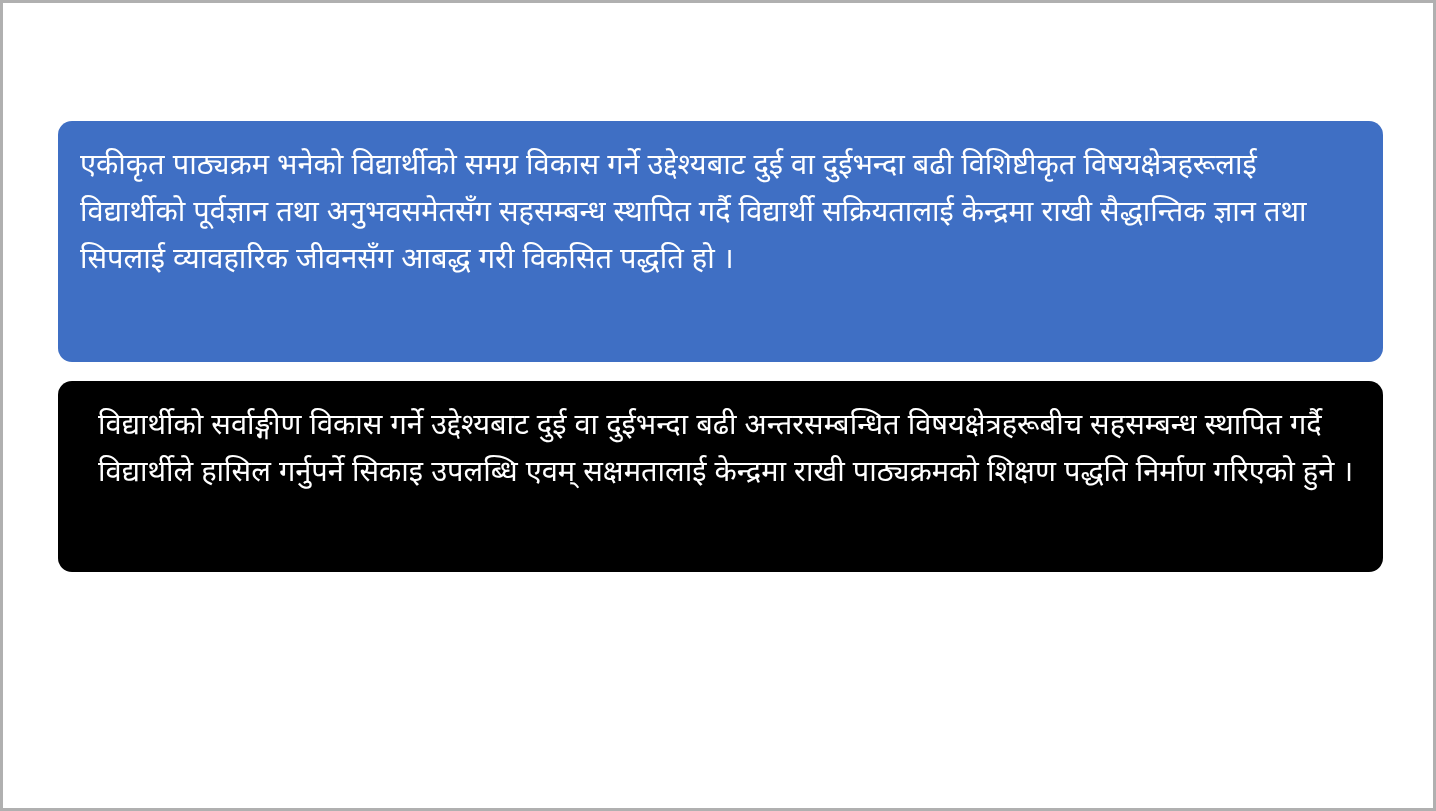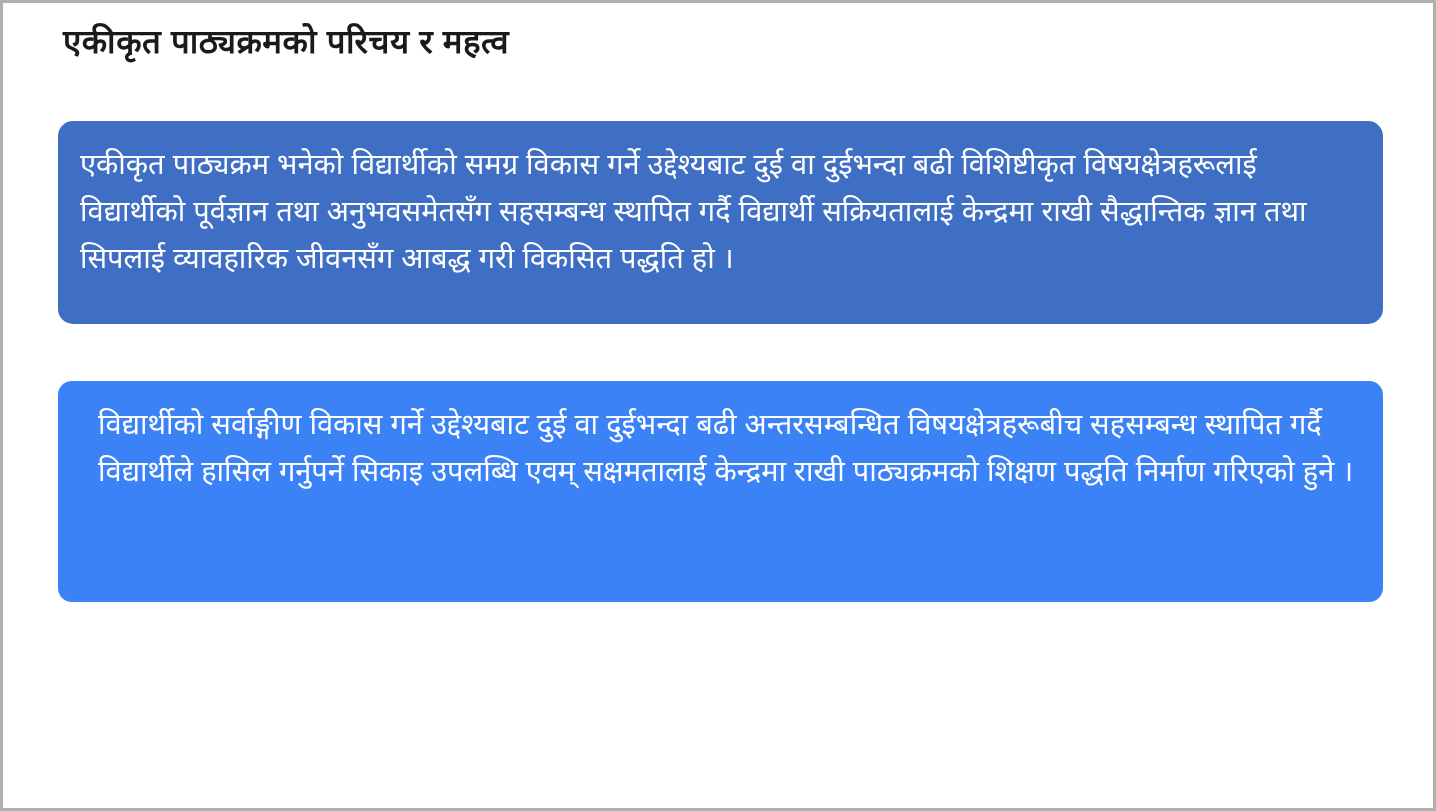--- a/index.html
+++ b/index.html
@@ -39,46 +39,44 @@
     width: 1325px;
     box-sizing: border-box;
     border-radius: 14px;
     color: #ffffff;
     font-size: 29px;
     line-height: 1.62;
     padding: 20px 22px 18px 22px;
   }
   .block-1 {
     top: 118px;
-    height: 203px;
+    height: 241px;
     background: #3f6fc4;
-    border-radius: 15px;
   }
   .block-2 {
     top: 378px;
-    height: 221px;
-    background: #3b82f6;
+    height: 191px;
+    background: #000000;
     padding-left: 40px;
   }
   .block-3 {
     top: 593px;
     height: 163px;
     background: #6aa940;
     padding-top: 30px;
   }
   .block p {
     margin: 0;
   }
 </style>
 </head>
 <body>
 
 <div class="slide">
 
-  <div class="slide-title">एकीकृत पाठ्यक्रमको परिचय र महत्व</div>
 
   <div class="block block-1">
     <p>एकीकृत पाठ्यक्रम भनेको विद्यार्थीको समग्र विकास गर्ने उद्देश्यबाट दुई वा दुईभन्दा बढी विशिष्टीकृत विषयक्षेत्रहरूलाई विद्यार्थीको पूर्वज्ञान तथा अनुभवसमेतसँग सहसम्बन्ध स्थापित गर्दै विद्यार्थी सक्रियतालाई केन्द्रमा राखी सैद्धान्तिक ज्ञान तथा सिपलाई व्यावहारिक जीवनसँग आबद्ध गरी विकसित पद्धति हो ।</p>
   </div>
 
   <div class="block block-2">
     <p>विद्यार्थीको सर्वाङ्गीण विकास गर्ने उद्देश्यबाट दुई वा दुईभन्दा बढी अन्तरसम्बन्धित विषयक्षेत्रहरूबीच सहसम्बन्ध स्थापित गर्दै विद्यार्थीले हासिल गर्नुपर्ने सिकाइ उपलब्धि एवम् सक्षमतालाई केन्द्रमा राखी पाठ्यक्रमको शिक्षण पद्धति निर्माण गरिएको हुने ।</p>
   </div>
 
 

